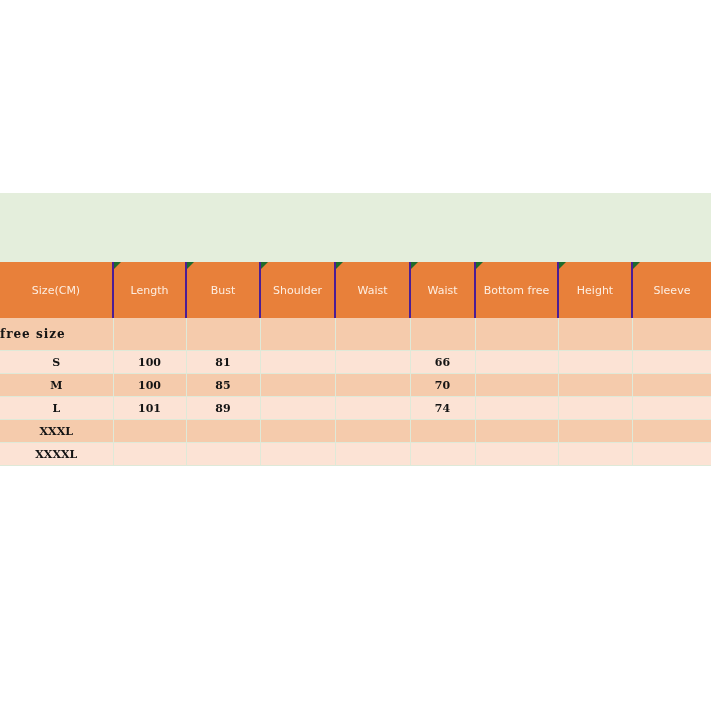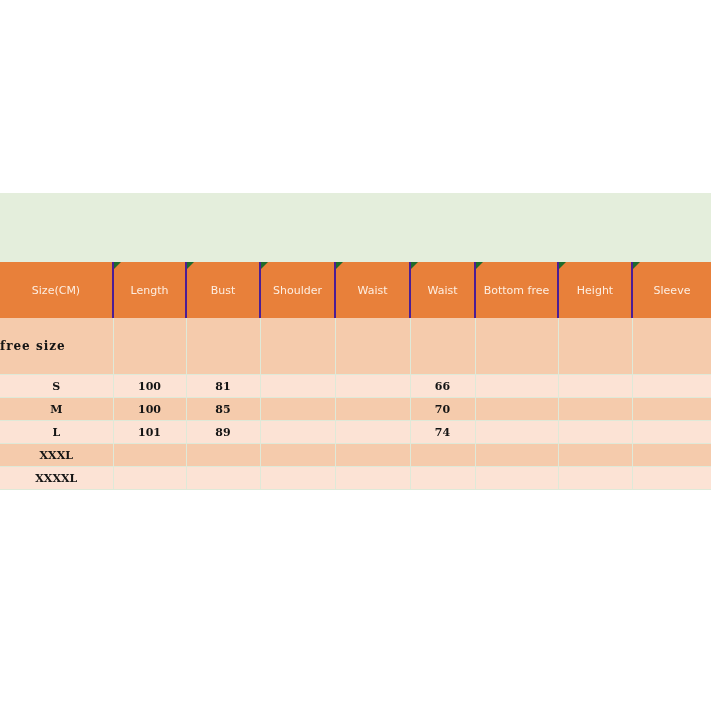--- a/index.html
+++ b/index.html
@@ -106,21 +106,21 @@
     border-left: 1px solid #dfe9d8;
     border-bottom: 1px solid #dfe9d8;
   }
   tbody td:first-child {
     border-left: none;
   }
   tbody tr.row-dark td { background: #f5cbac; }
   tbody tr.row-light td { background: #fce3d5; }
 
   tbody tr.row-freesize td {
-    height: 56px;
+    height: 32px;
     background: #f5cbac;
   }
   tbody tr.row-freesize td:first-child {
     text-align: left;
     padding-left: 22px;
     font-size: 12px;
     letter-spacing: 1px;
   }
 </style>
 </head>

